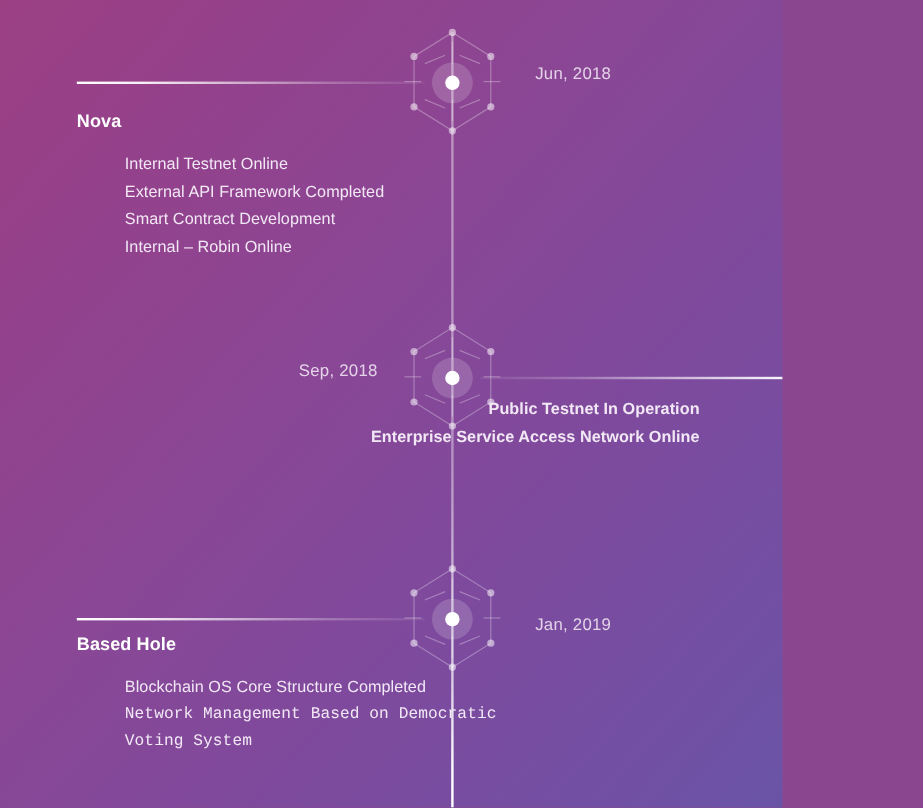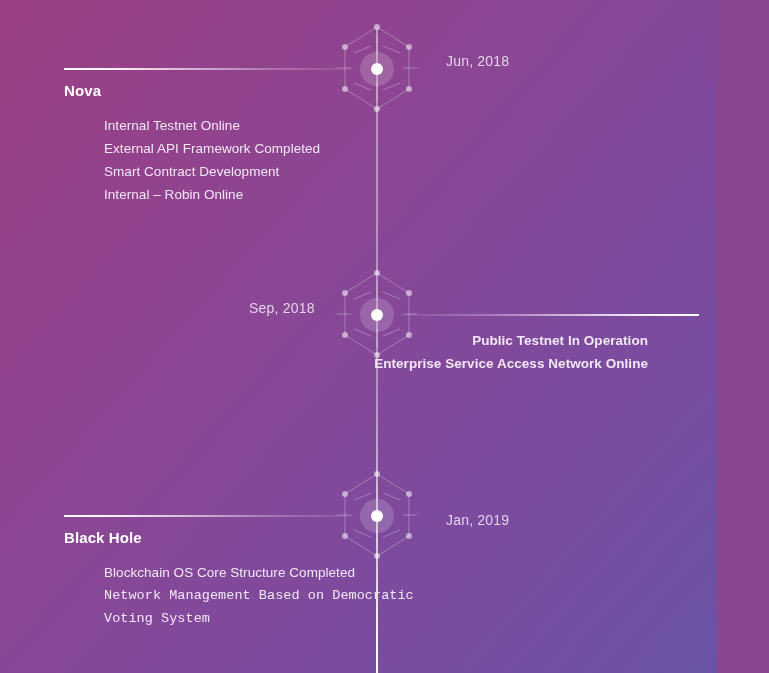--- a/index.html
+++ b/index.html
@@ -10,21 +10,21 @@
   body {
     width: 769px;
     height: 673px;
     overflow: hidden;
     font-family: "Liberation Sans", sans-serif;
     background: #8a4790;
   }
 
   #stage {
     position: relative;
-    width: 717px;
+    width: 652px;
     height: 673px;
     background:
       linear-gradient(132deg,
         #9c4084 0%,
         #94418b 18%,
         #8a4795 42%,
         #80499c 62%,
         #754ea2 82%,
         #6a54a6 100%);
     overflow: hidden;
@@ -171,21 +171,21 @@
         <circle cx="8" cy="66" r="3"></circle>
         <circle cx="8" cy="24" r="3"></circle>
       </g>
     </svg>
     <span class="halo"></span>
     <span class="core"></span>
   </div>
 
   <div class="date-label" style="left:446px; top:53px;">Jun, 2018</div>
 
-  <div class="block left" style="left:64px; top:82px;">
+  <div class="block left" style="left:64px; top:93px;">
     <div class="block-title">Nova</div>
     <ul class="block-list">
       <li>Internal Testnet Online</li>
       <li>External API Framework Completed</li>
       <li>Smart Contract Development</li>
       <li>Internal – Robin Online</li>
     </ul>
   </div>
 
   <div class="connector to-right" style="left:400px; top:314px; width:299px;"></div>
@@ -249,20 +249,20 @@
         <circle cx="8" cy="24" r="3"></circle>
       </g>
     </svg>
     <span class="halo"></span>
     <span class="core"></span>
   </div>
 
   <div class="date-label" style="left:446px; top:500px;margin-top:12px;">Jan, 2019</div>
 
   <div class="block left" style="left:64px; top:529px;">
-    <div class="block-title">Black Hole</div>
+    <div class="block-title">Based Hole</div>
     <ul class="block-list">
       <li>Blockchain OS Core Structure Completed</li>
       <li style="max-width:310px;font-family:Liberation Mono, monospace;">Network Management Based on Democratic Voting System</li>
     </ul>
   </div>
 
 </div>
 
 </body></html>

